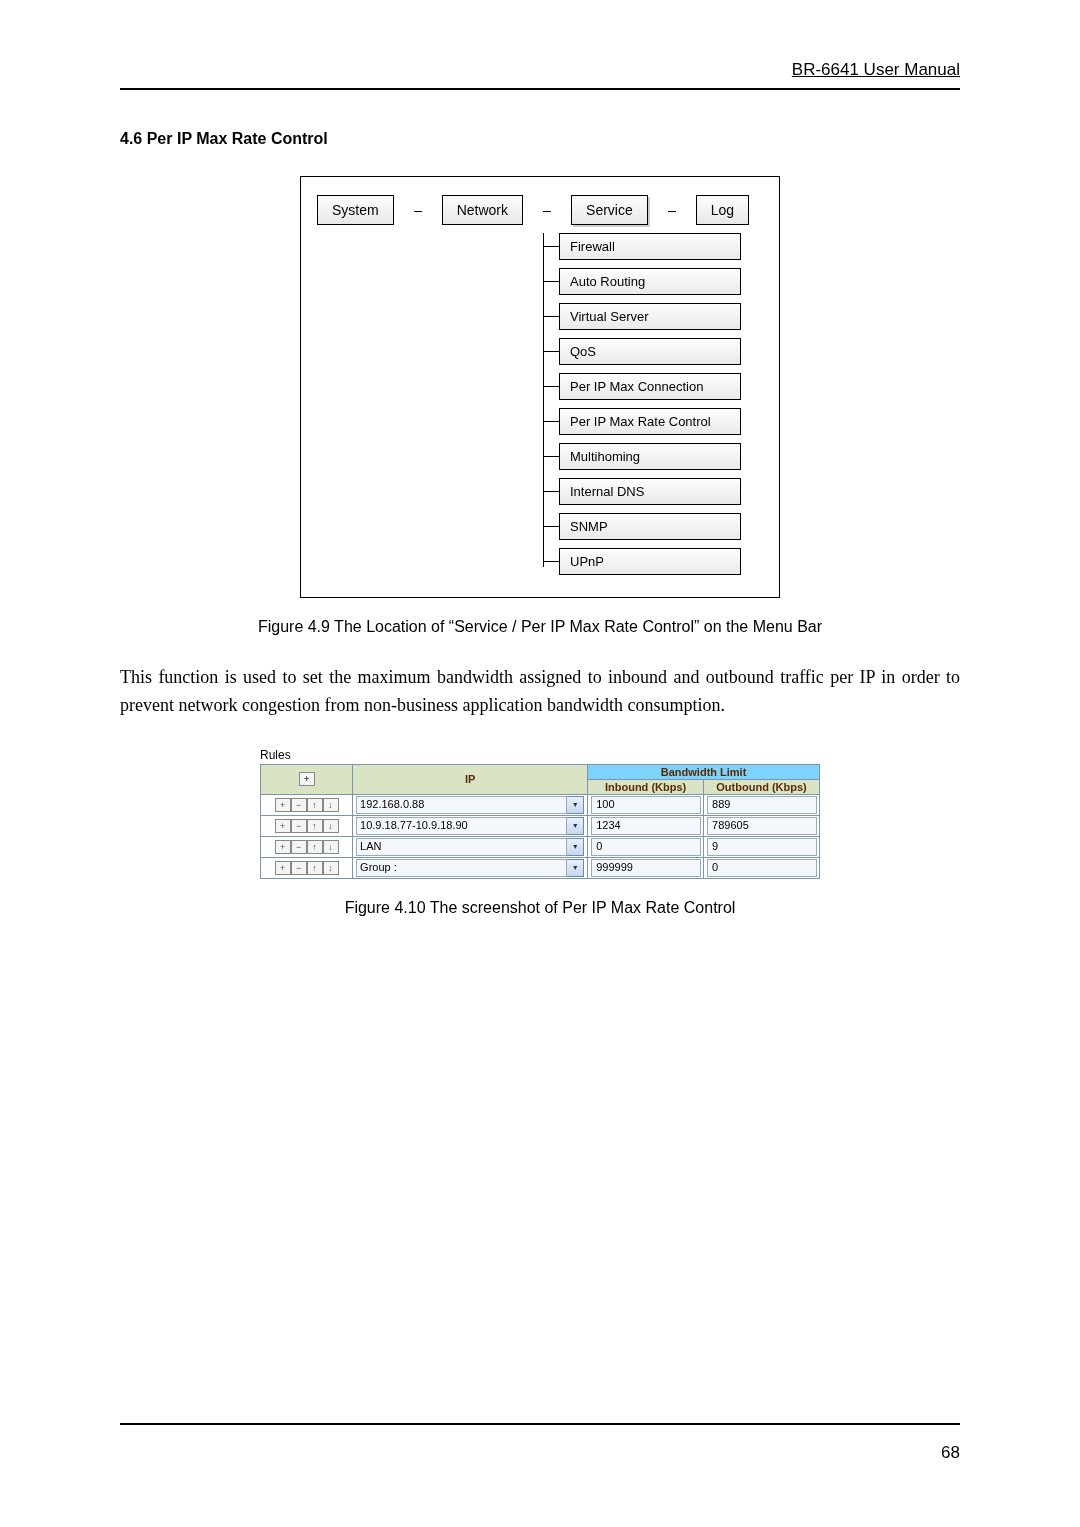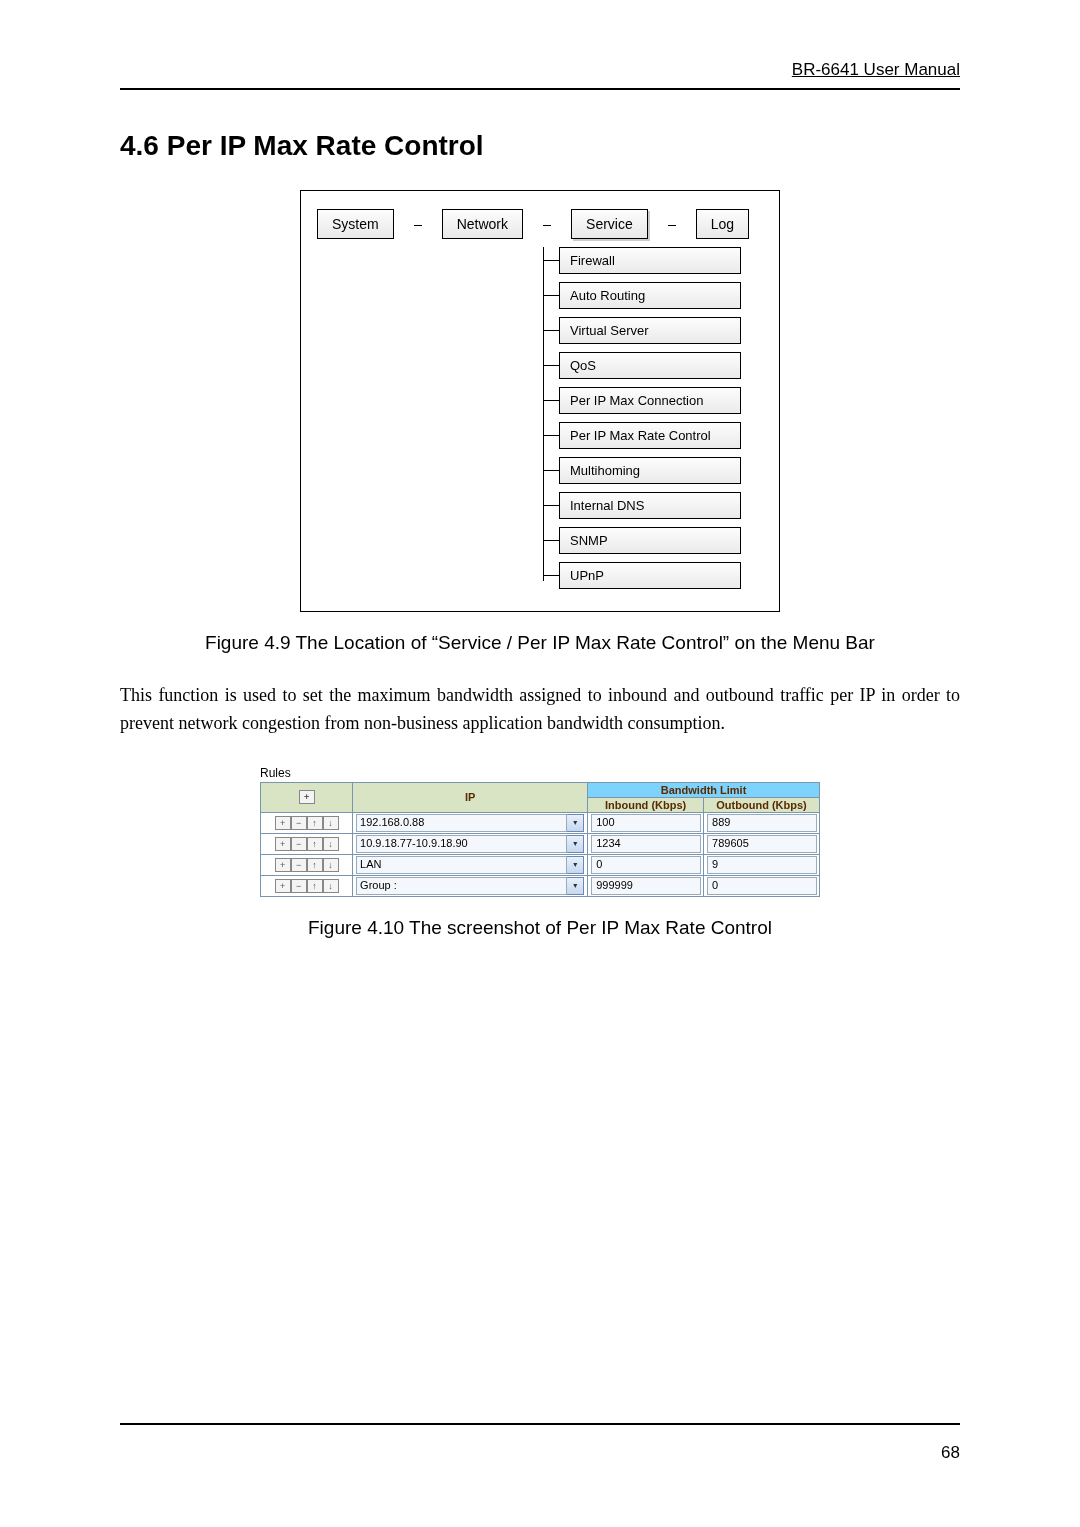--- a/index.html
+++ b/index.html
@@ -12,21 +12,21 @@
   }
   .header-line{
     border-bottom:2px solid #000;
     margin-bottom:40px;
     height:28px;
     text-align:right;
     font-size:17px;
     text-decoration:underline;
   }
   .section-title{
-    font-size:28px;
+    font-size:16px;
     font-weight:bold;
     margin-bottom:28px;
   }
   
   .menu-fig{
     width:480px;
     margin:0 auto 20px auto;
     border:1px solid #000;
     padding:18px 12px 14px 12px;
     box-sizing:border-box;
@@ -54,21 +54,21 @@
   .sub-item{
     display:flex;align-items:center;margin:8px 0;
   }
   .sub-item .h{width:16px;border-top:1px solid #000;}
   .sub-item .box{
     border:1px solid #000;
     background:linear-gradient(#fdfdfd,#eaeaea);
     font-size:13px;padding:5px 10px;min-width:160px;
   }
   .fig-caption{
-    text-align:center;font-size:19px;margin:20px 0 28px 0;
+    text-align:center;font-size:16px;margin:20px 0 28px 0;
   }
   .body-text{
     font-size:18px;line-height:1.55;text-align:justify;
     margin-bottom:28px;
     font-family:Liberation Serif, serif;
   }
   
   .rules-wrap{
     width:560px;margin:0 auto;
     font-family:Verdana,Arial,sans-serif;

